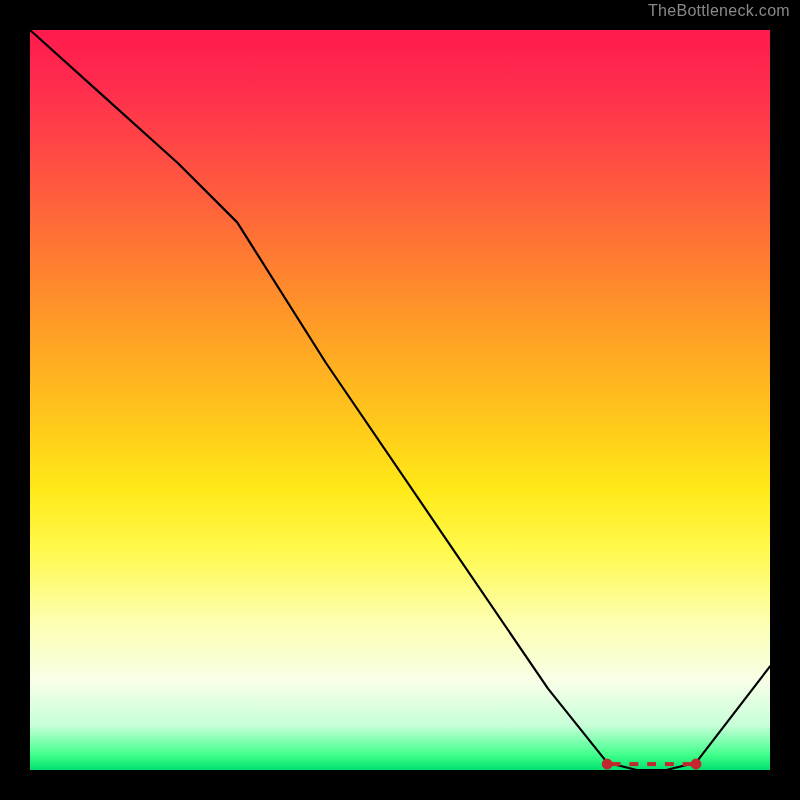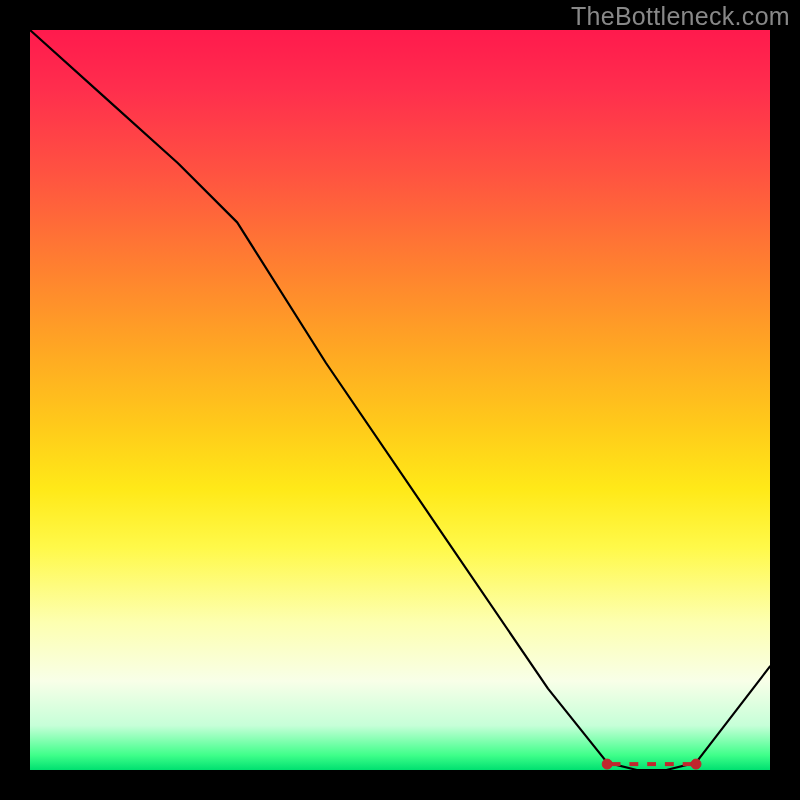--- a/index.html
+++ b/index.html
@@ -14,21 +14,21 @@
   .stage {
     position: relative;
     width: 800px;
     height: 800px;
   }
   .attribution {
     position: absolute;
     top: 2px;
     right: 10px;
     color: #888;
-    font-size: 25px;
+    font-size: 16px;
     font-weight: 400;
     letter-spacing: 0.3px;
   }
   .plot-area {
     position: absolute;
     left: 30px;
     top: 30px;
     width: 740px;
     height: 740px;
     

